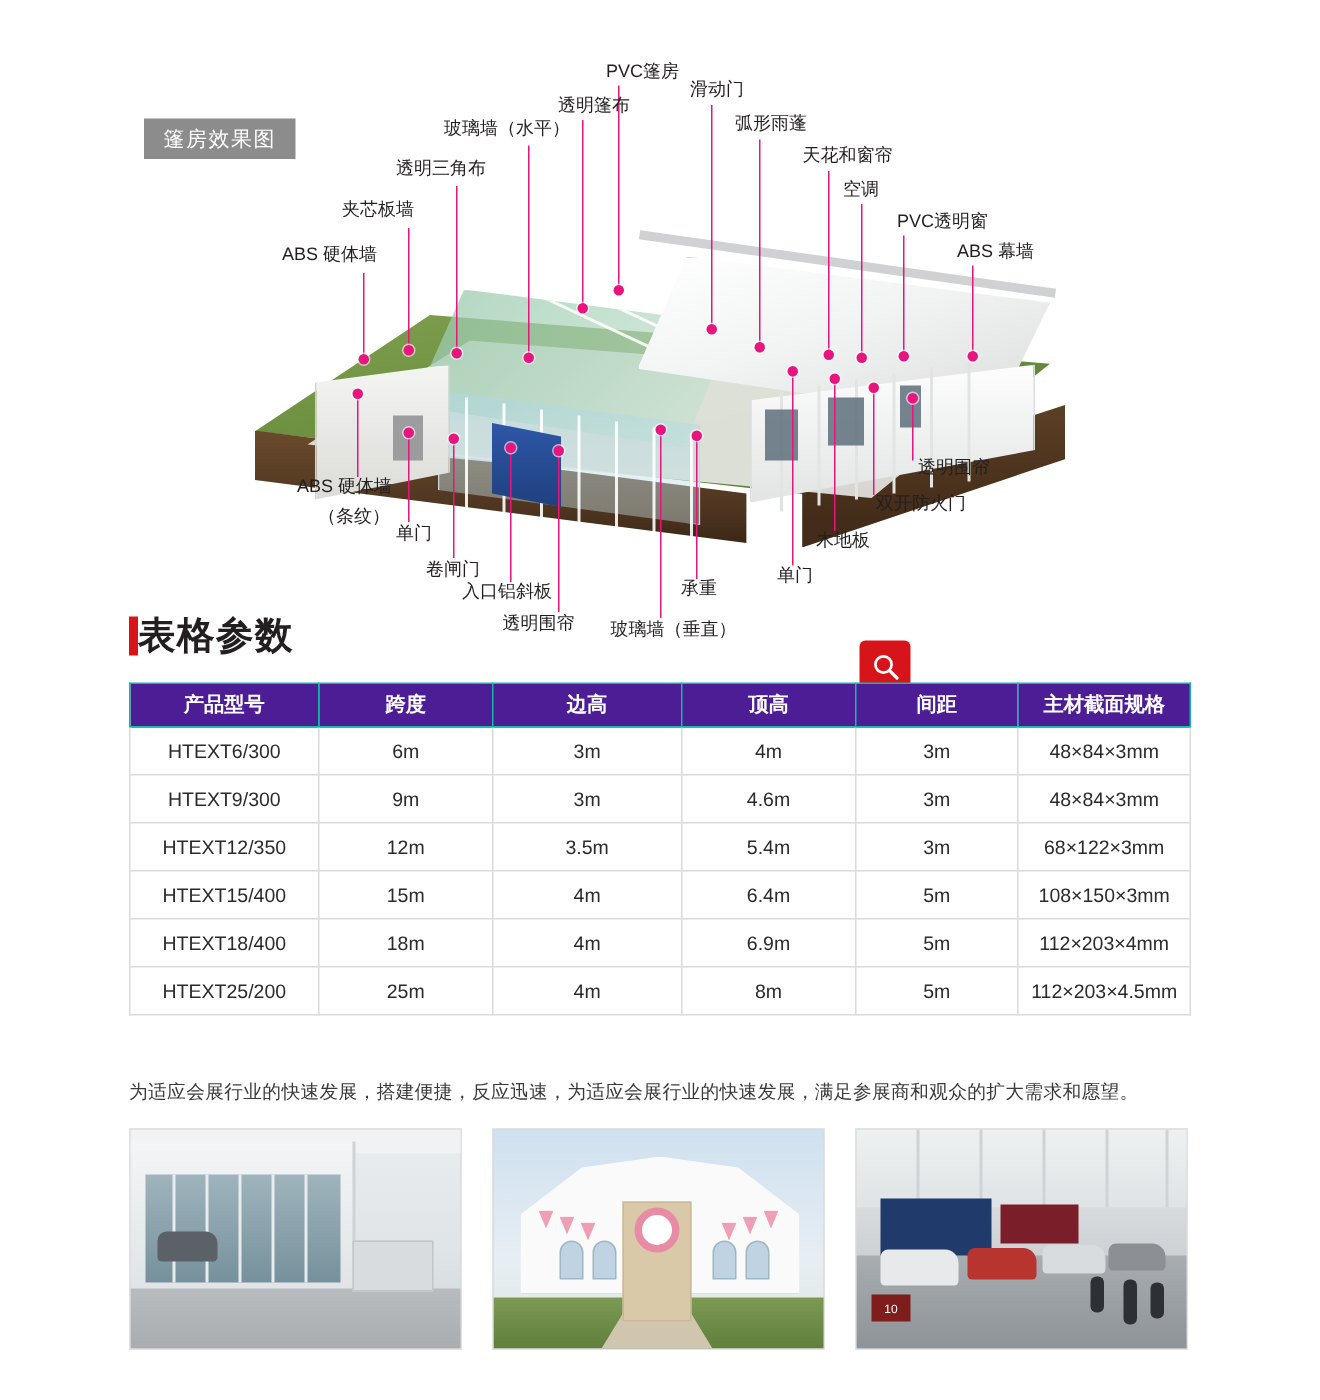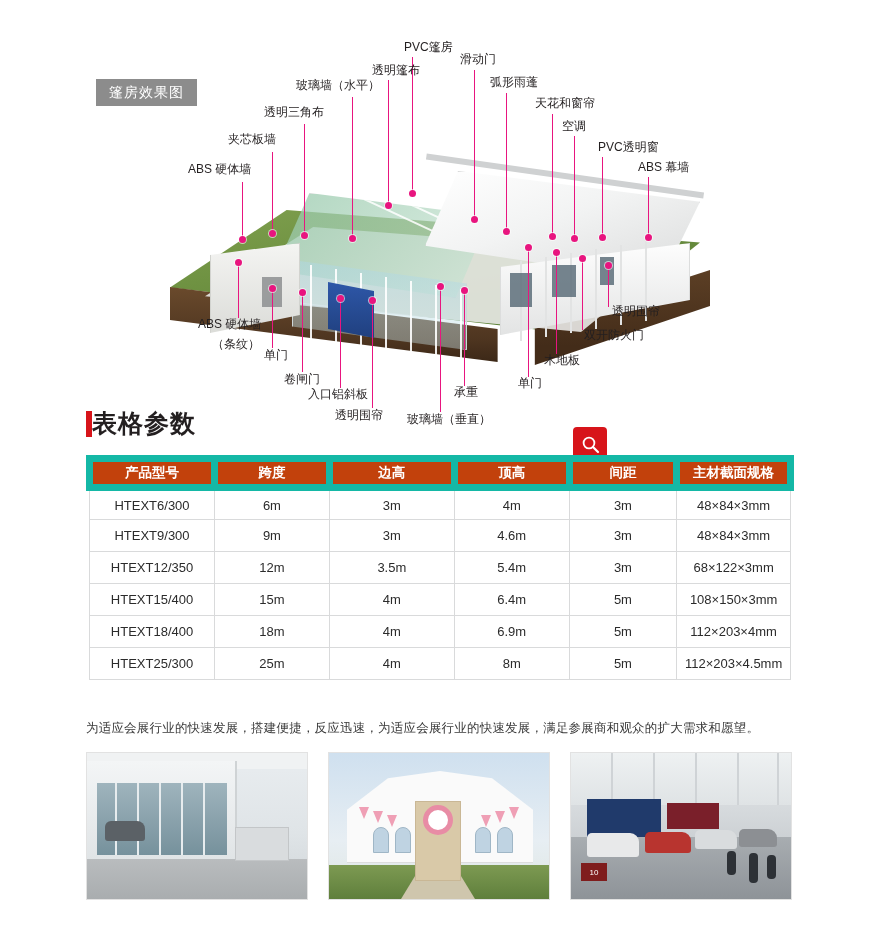--- a/index.html
+++ b/index.html
@@ -220,25 +220,25 @@
 
   
   table.params {
     position: absolute;
     left: 86px; top: 455px;
     width: 708px;
     border-collapse: collapse;
     font-size: 13px;
   }
   table.params th {
-    background: #c2410c;
+    background: #4c1d95;
     color: #ffffff;
     font-weight: 700;
     height: 29px;
-    border: 7px solid #14b8a6;
+    border: 1px solid #14b8a6;
     font-size: 13.5px;
   }
   table.params td {
     height: 32px;
     text-align: center;
     border: 1px solid #d9dadb;
     color: #2b2b2b;
     font-size: 13px;
   }
   table.params td:first-child { width: 122px; }
@@ -494,21 +494,21 @@
     </tr>
     <tr>
       <td>HTEXT18/400</td>
       <td>18m</td>
       <td>4m</td>
       <td>6.9m</td>
       <td>5m</td>
       <td>112×203×4mm</td>
     </tr>
     <tr>
-      <td>HTEXT25/300</td>
+      <td>HTEXT25/200</td>
       <td>25m</td>
       <td>4m</td>
       <td>8m</td>
       <td>5m</td>
       <td>112×203×4.5mm</td>
     </tr>
   </tbody>
 </table>
 
 <div class="caption">为适应会展行业的快速发展，搭建便捷，反应迅速，为适应会展行业的快速发展，满足参展商和观众的扩大需求和愿望。</div>

